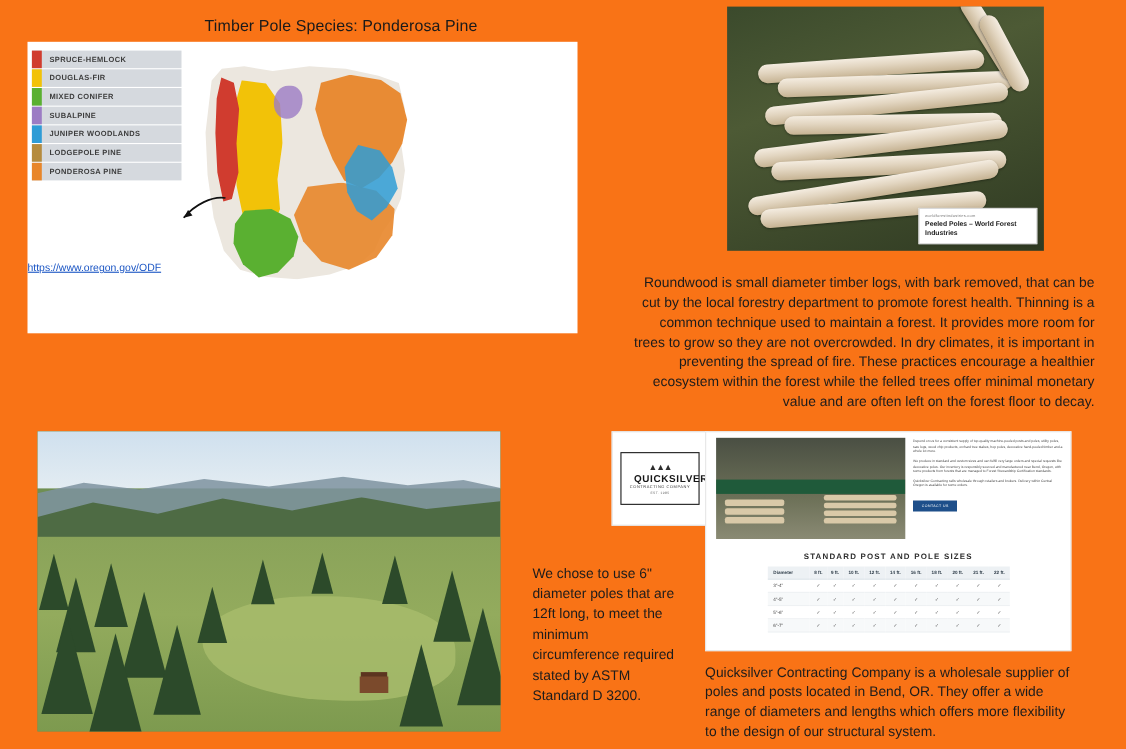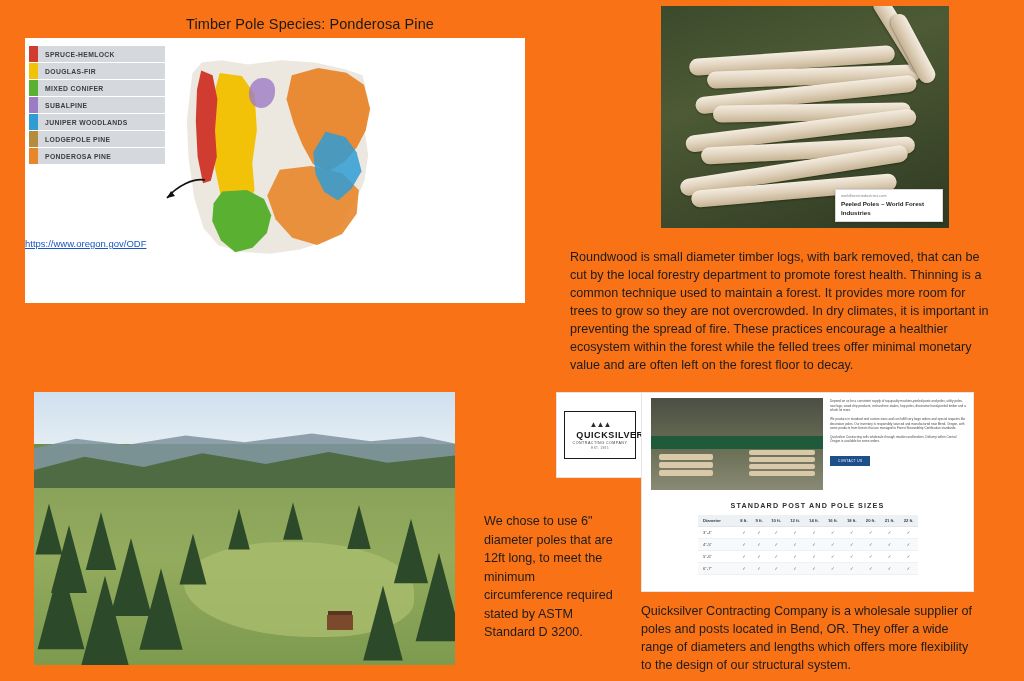--- a/index.html
+++ b/index.html
@@ -168,20 +168,21 @@
 
   
   .body-text {
     font-size: 12.6px;
     color: #1c1c1c;
     line-height: 1.43;
   }
   #roundwood-text {
     left: 570px; top: 248px;
     width: 425px;
+    text-align: right;
   }
   #ponderosa-text {
     left: 55px; top: 327px;
     width: 432px;
   }
   #poles-text {
     left: 484px; top: 512px;
     width: 130px;
     line-height: 1.47;
   }

